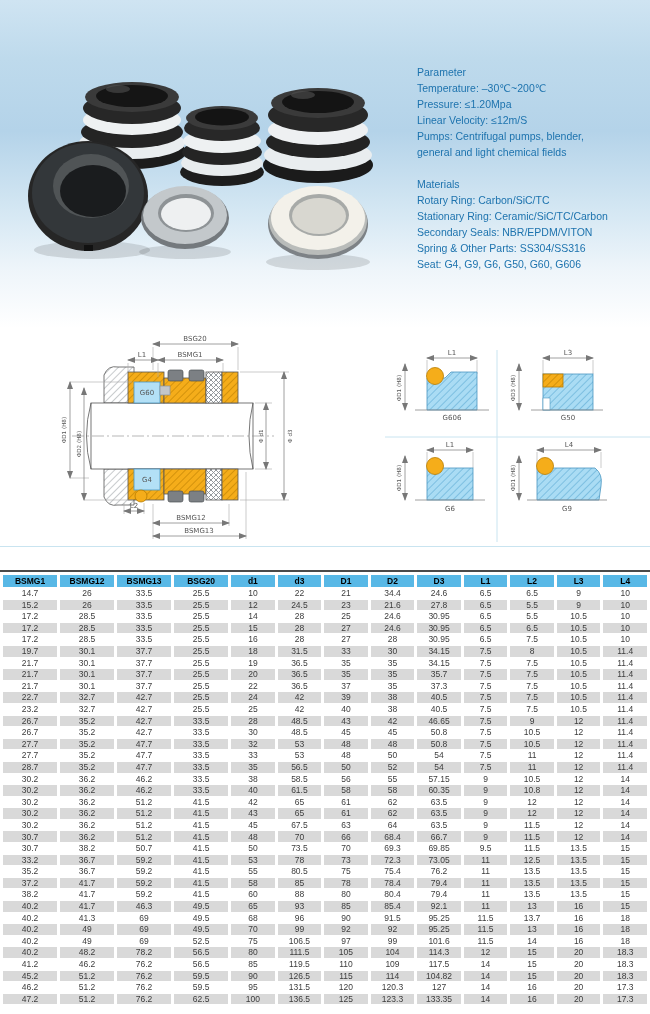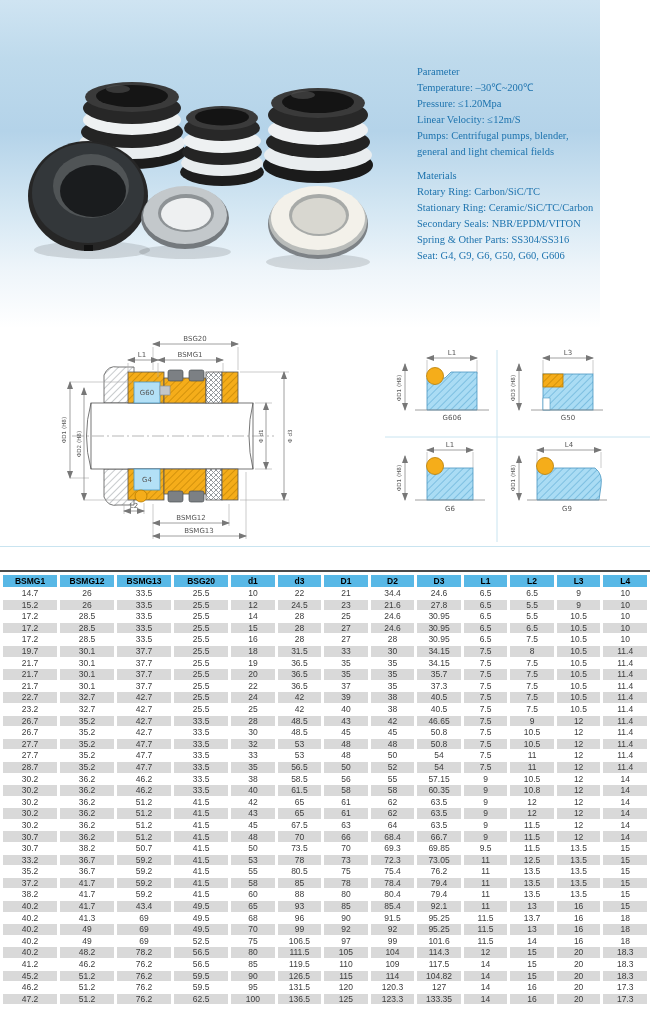--- a/index.html
+++ b/index.html
@@ -1,24 +1,24 @@
 <!DOCTYPE html>
 <html><head>
 <meta charset="utf-8">
 <style>
   html,body{margin:0;padding:0;}
   body{width:650px;height:1014px;position:relative;background:#fff;overflow:hidden;
        font-family:"Liberation Sans","DejaVu Sans",sans-serif;}
   
-  .hero{position:absolute;left:0;top:0;width:600px;height:328px;
-        background:linear-gradient(180deg,#cfe4f2 0%,#bedaec 18%,#b4d3e9 40%,#d4e7f3 64%,#eef5fa 82%,#ffffff 100%);font-family:Liberation Serif, serif;}
+  .hero{position:absolute;left:0;top:0;width:650px;height:328px;
+        background:linear-gradient(180deg,#cfe4f2 0%,#bedaec 18%,#b4d3e9 40%,#d4e7f3 64%,#eef5fa 82%,#ffffff 100%);}
   .photo{position:absolute;left:0;top:0;}
   .specs{position:absolute;left:417px;top:64px;width:230px;color:#1d73ae;
          font-size:10.5px;line-height:16px;}
-  .spec-block + .spec-block{margin-top:8px;}
+  .spec-block + .spec-block{margin-top:16px;}
   
   .diagrams{position:absolute;left:0;top:328px;width:650px;height:242px;background:#fff;}
   .main-diagram{position:absolute;left:56px;top:2px;}
   .seat-diagrams{position:absolute;left:385px;top:4px;}
   .section-rule{position:absolute;left:0;top:218px;width:650px;height:1px;background:#c9e4f0;}
   
   .part{stroke:#555;stroke-width:0.8;}
   .dim{stroke:#888;stroke-width:0.8;fill:none;}
   .ext{stroke:#aaa;stroke-width:0.6;}
   .dtext{fill:#555;font-size:7px;text-anchor:middle;font-family:"DejaVu Sans",sans-serif;}
@@ -720,21 +720,21 @@
         <td>80.4</td>
         <td>79.4</td>
         <td>11</td>
         <td>13.5</td>
         <td>13.5</td>
         <td>15</td>
       </tr>
         <tr>
         <td>40.2</td>
         <td>41.7</td>
-        <td>43.4</td>
+        <td>46.3</td>
         <td>49.5</td>
         <td>65</td>
         <td>93</td>
         <td>85</td>
         <td>85.4</td>
         <td>92.1</td>
         <td>11</td>
         <td>13</td>
         <td>16</td>
         <td>15</td>

